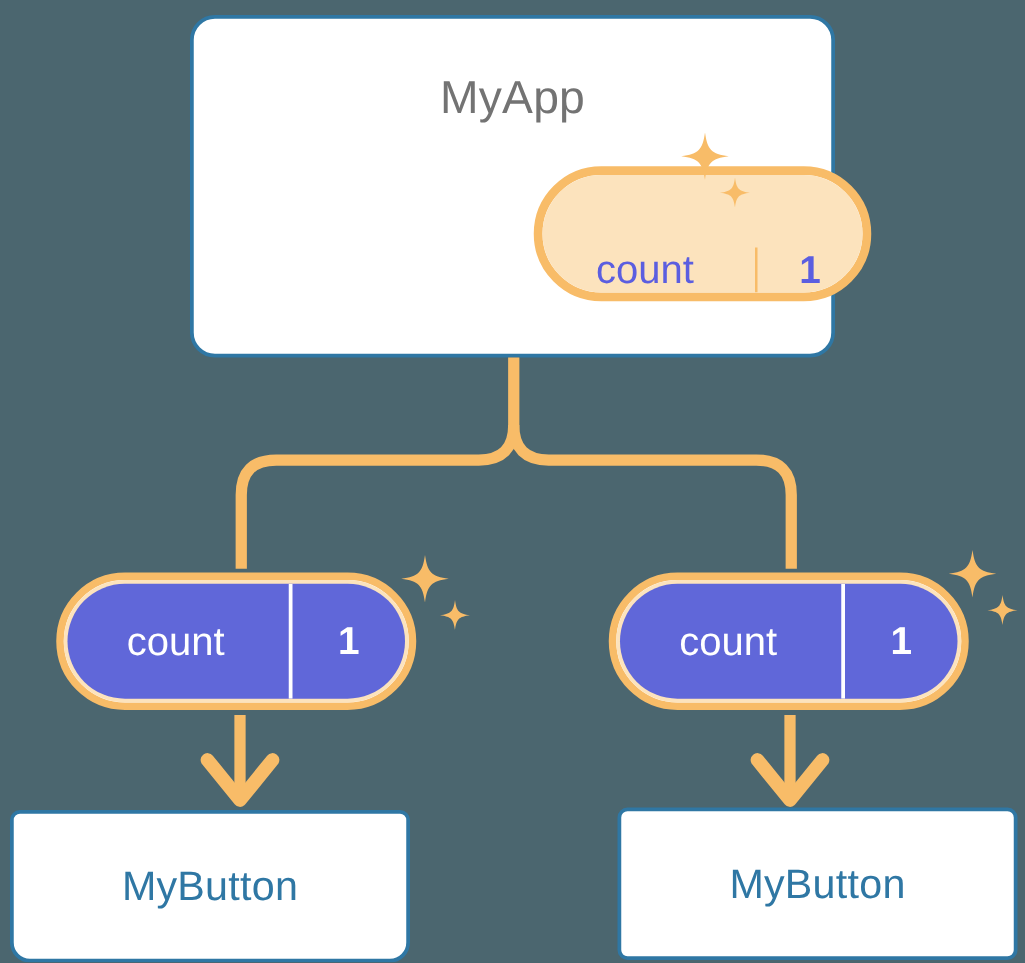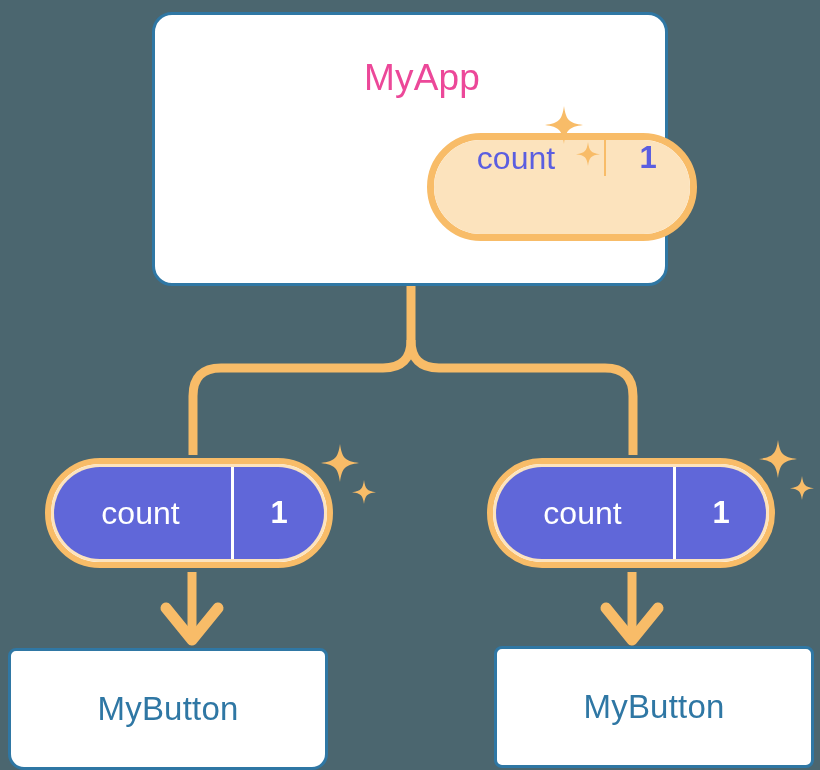--- a/index.html
+++ b/index.html
@@ -42,24 +42,24 @@
   #btn-card-right {
     left: 494px;
     top: 646px;
     width: 320px;
     height: 122px;
   }
 
   .app-title {
     position: absolute;
     top: 42px;
-    left: 12px;
+    left: 0;
     width: 100%;
     text-align: center;
-    color: #ec4899;
+    color: #737373;
     font-size: 37px;
     font-weight: 400;
     letter-spacing: 0.2px;
   }
   .btn-title {
     position: absolute;
     top: 0;
     left: 0;
     width: 100%;
     height: 100%;
@@ -72,21 +72,21 @@
     letter-spacing: 0.2px;
   }
   #btn-card-left .btn-title { padding-bottom: 8px; }
 
   
   .pill {
     position: absolute;
     box-sizing: border-box;
     border-radius: 999px;
     display: flex;
-    align-items: flex-start;
+    align-items: flex-end;
     overflow: hidden;
   }
   
   .pill::before {
     content: "";
     position: absolute;
     left: -9px; top: -9px; right: -9px; bottom: -9px;
     border-radius: 999px;
     background: #fce3bd;
     z-index: -1;

